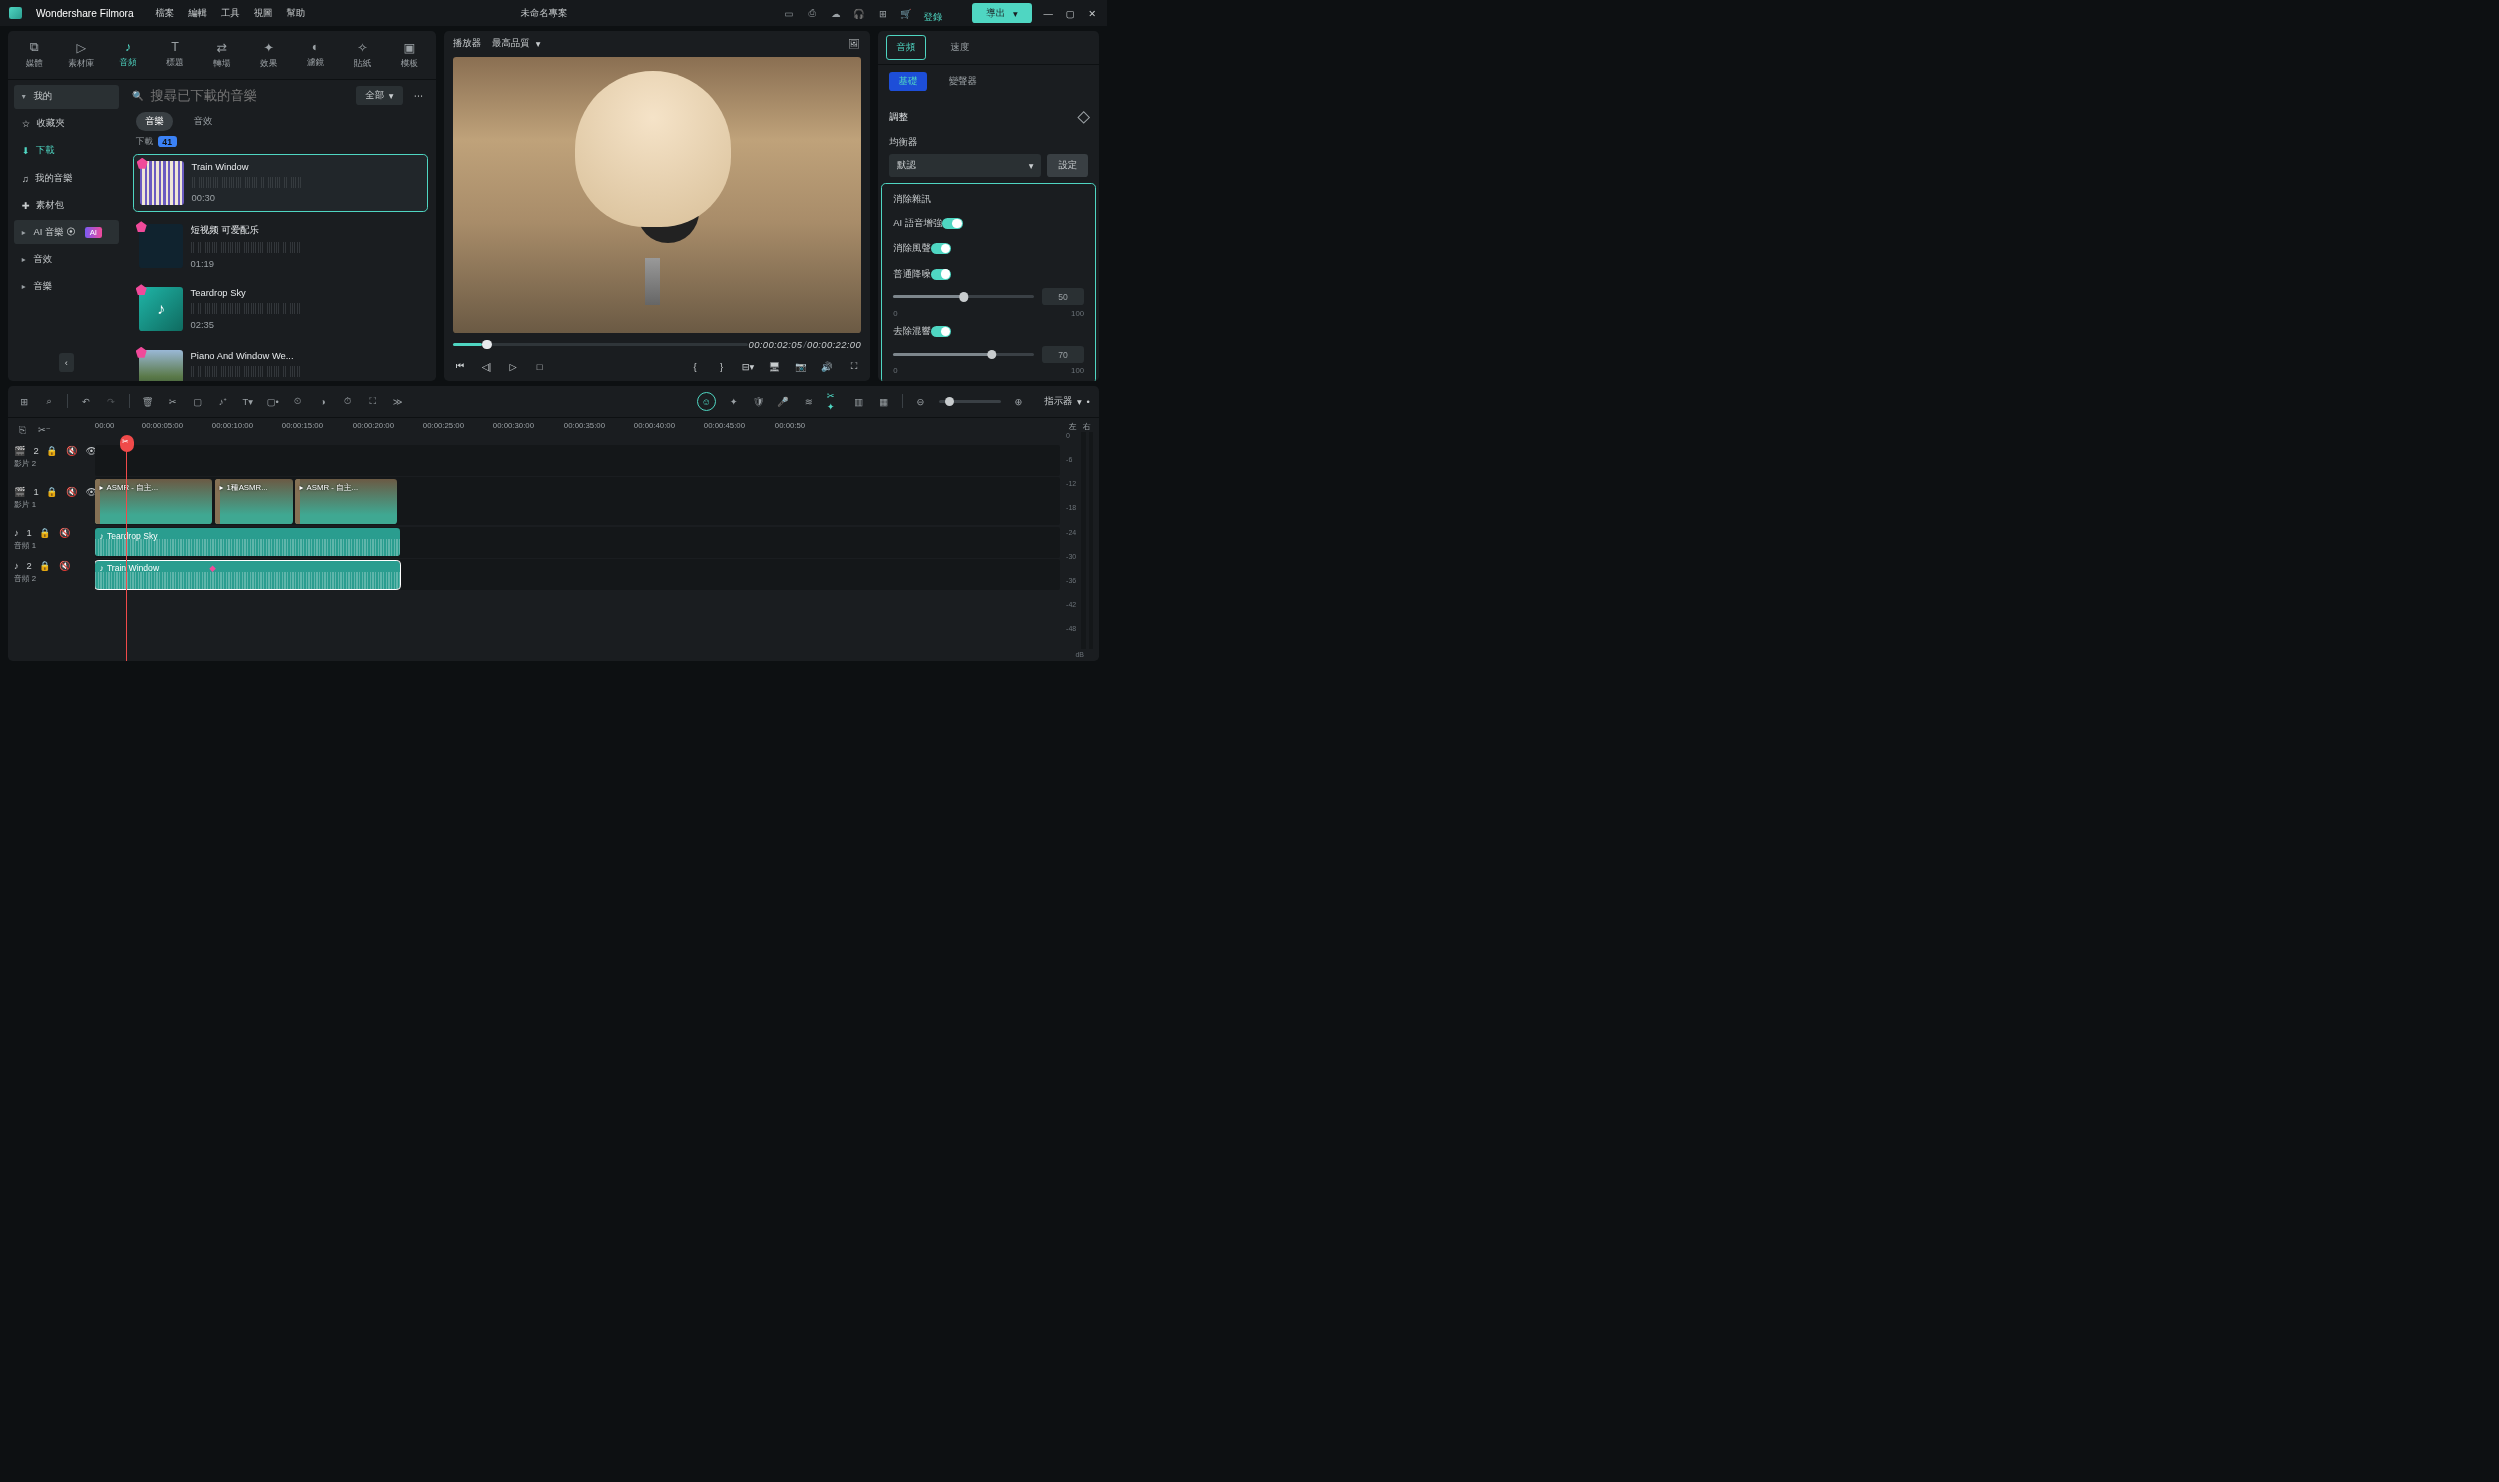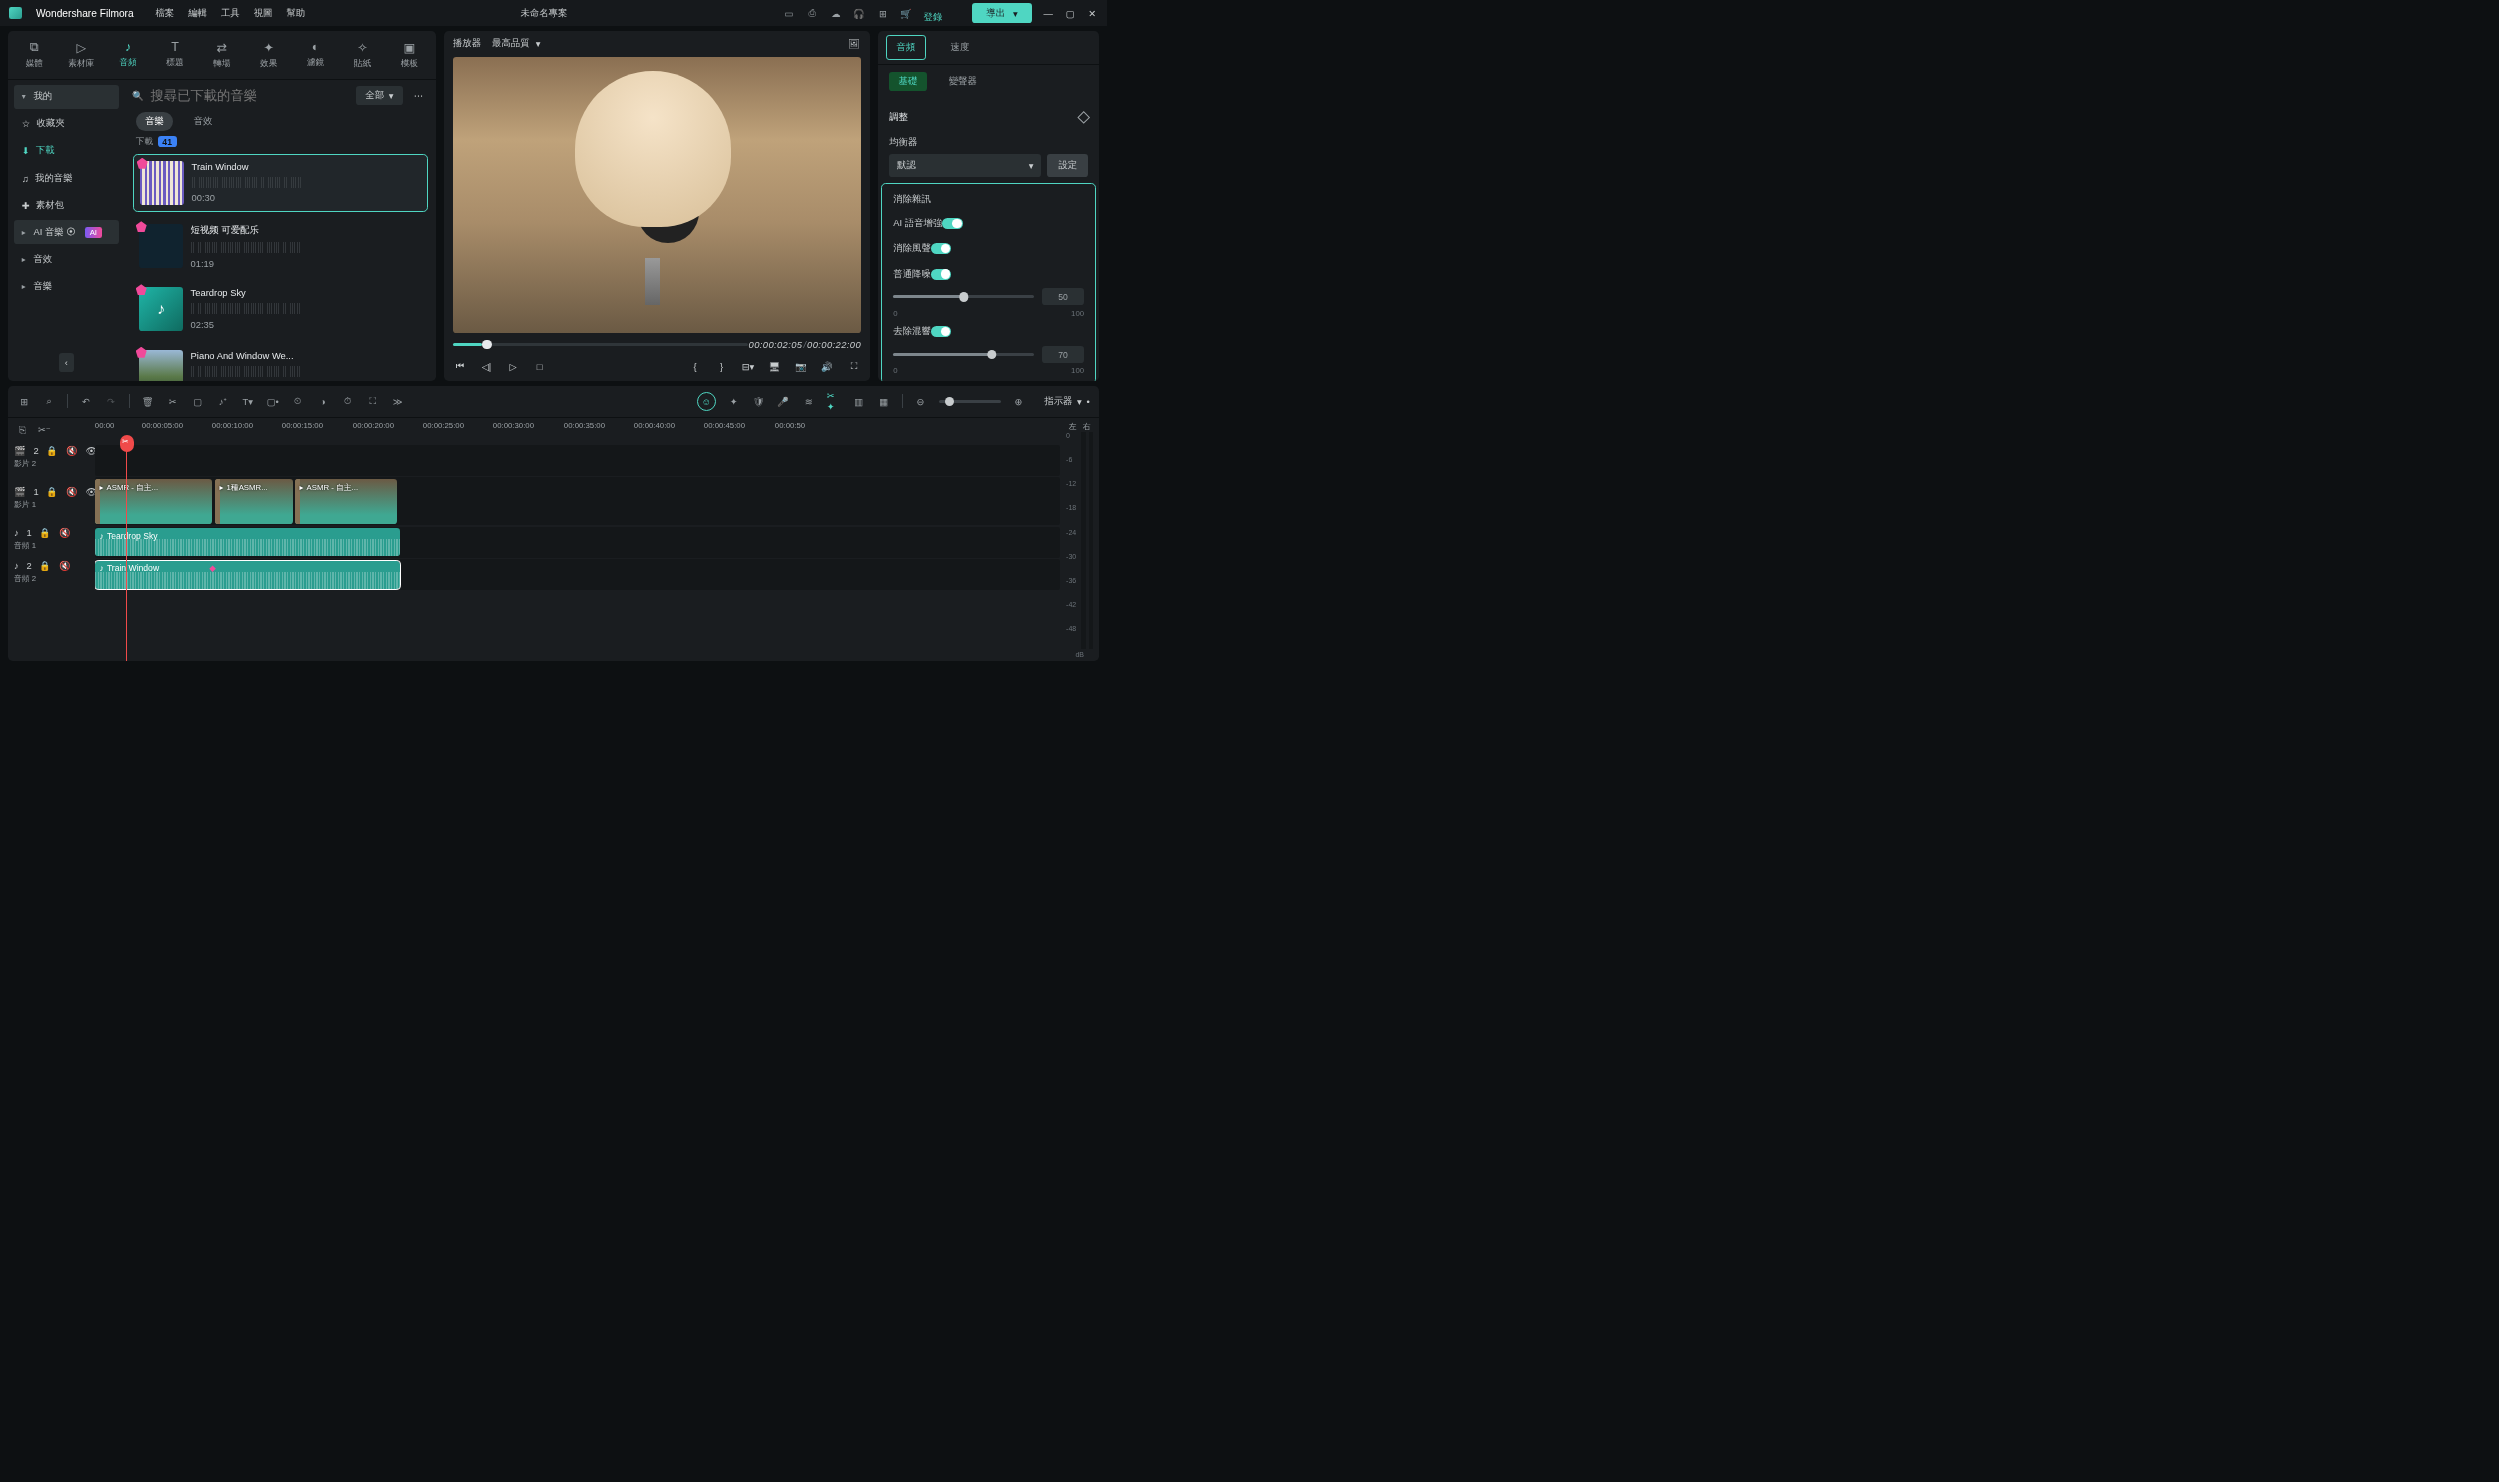--- a/index.html
+++ b/index.html
@@ -74,21 +74,21 @@
 .ctrl { width:14px; height:14px; display:flex; align-items:center; justify-content:center; color:#c8ccce; cursor:pointer; }
 .spacer { flex:1; }
 
 
 .right-panel { width:221px; background:#1a1d20; border-radius:4.7px; display:flex; flex-direction:column; overflow:hidden; }
 .rtabs { display:flex; align-items:center; border-bottom:0.8px solid #0d1012; padding:4.7px 7.8px; gap:15.6px; }
 .rtab { padding:4.7px 9.4px; color:#9aa0a4; cursor:pointer; border-radius:3.1px; }
 .rtab.active { color:#4fd6c2; border:1.6px solid #4fd6c2; }
 .rtabs2 { display:flex; gap:12.5px; padding:6.2px 11px; }
 .rtab2 { padding:3.1px 9.4px; border-radius:3.1px; color:#9aa0a4; cursor:pointer; }
-.rtab2.active { background:#14532d; color:#4fd6c2;text-align:right; }
+.rtab2.active { background:#1d4ed8; color:#4fd6c2;text-align:right; }
 .clip-preview { margin:3.1px 9.4px; height:34px; background:linear-gradient(180deg,#2a7d6f,#3fa892); border-radius:4.7px; display:flex; align-items:center; gap:4.7px; padding:0 6.2px; position:relative; overflow:hidden; }
 .clip-preview .wave { position:absolute; left:0; right:0; bottom:0; top:0; background-image:repeating-linear-gradient(90deg,rgba(255,255,255,.22) 0 0.8px,transparent 0.8px 2.3px); opacity:.7; }
 .clip-label { position:relative; z-index:1; color:#fff; font-size:8.6px; display:flex; align-items:center; gap:3.1px; }
 .sect-hdr { display:flex; align-items:center; justify-content:space-between; padding:7.8px 11px; color:#e6e9eb; }
 .sect-row { display:flex; align-items:center; justify-content:space-between; padding:4.7px 11px; color:#c8ccce; }
 .select-full { display:flex; align-items:center; justify-content:space-between; background:#2a3033; margin:3.1px 11px; padding:4.7px 7.8px; border-radius:3.1px; cursor:pointer; }
 .btn-small { background:#393f43; padding:4.7px 11px; border-radius:3.1px; cursor:pointer; }
 .denoise-box { margin:6.2px 3.1px; border:1.6px solid #4fd6c2; border-radius:4.7px; padding:3.1px 0 6.2px 0; display:flex; flex-direction:column; }
 .toggle-row { display:flex; align-items:center; justify-content:flex-start; padding:6.2px 11px; }
 .toggle { width:20.3px; height:11px; background:#3a4045; border-radius:5.5px; position:relative; cursor:pointer; }

